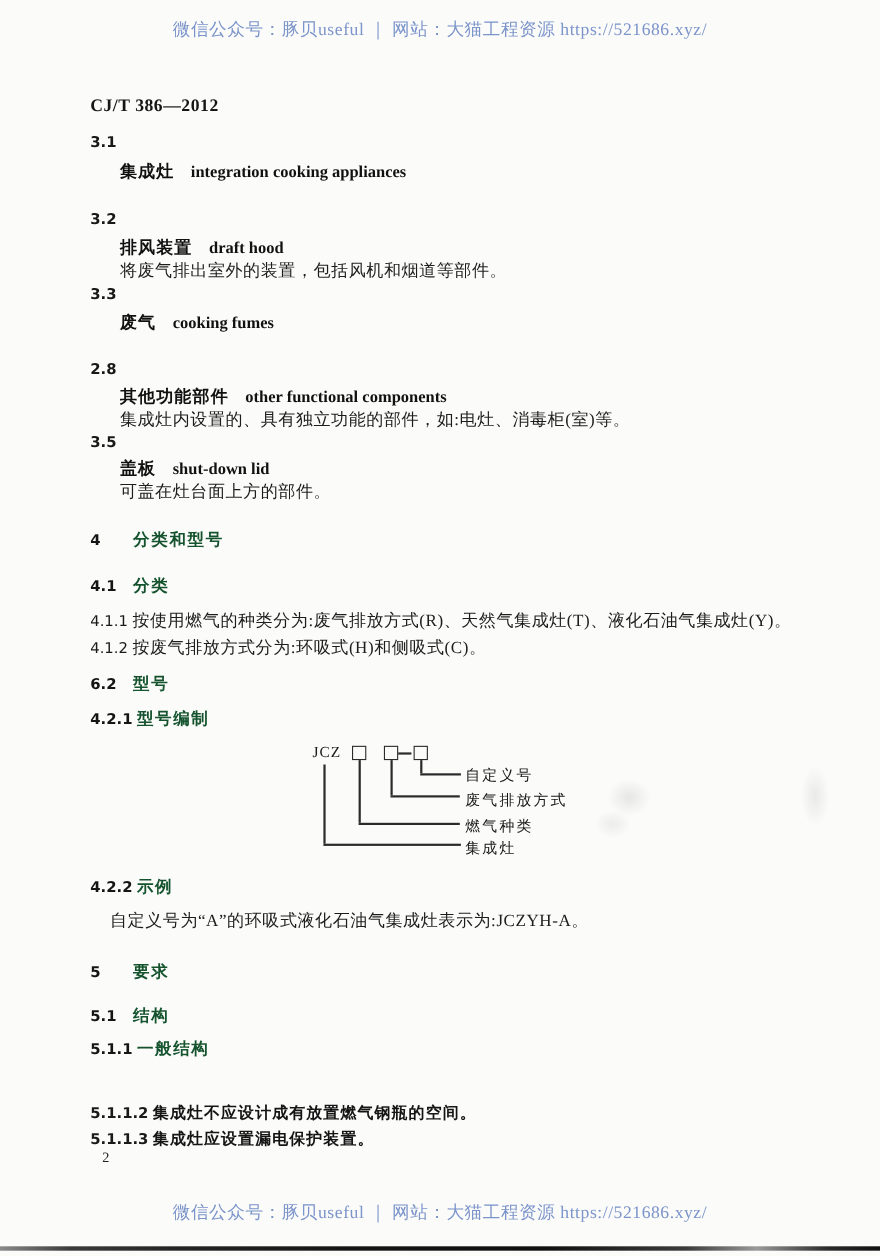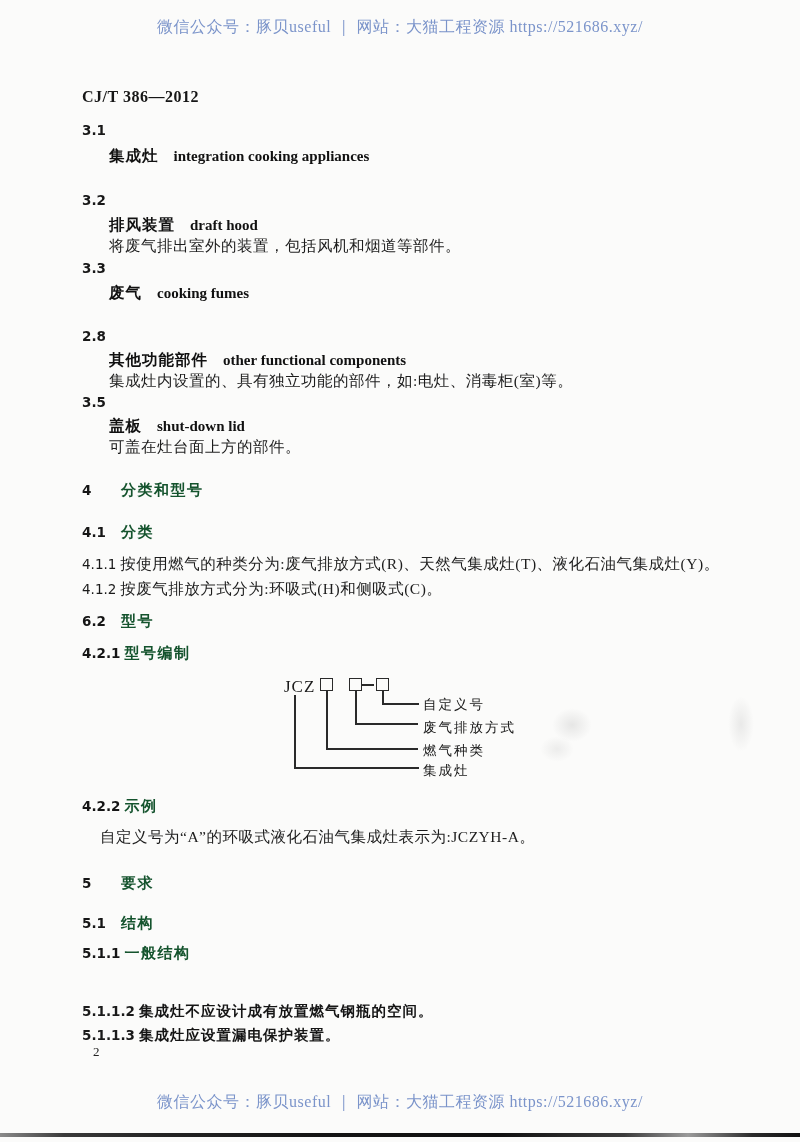--- a/index.html
+++ b/index.html
@@ -66,21 +66,21 @@
     font-family:"DejaVu Sans","Liberation Sans",sans-serif;
     font-weight:700;font-size:14.5px;letter-spacing:1px;color:#151515;
   }
   .example{
     font-size:15.5px;letter-spacing:0.5px;color:#1d1d1d;
     font-family:"Liberation Serif","DejaVu Serif",serif;
   }
   
   .dg-prefix{
     font-family:"Liberation Serif","DejaVu Serif",serif;
-    font-size:17px;letter-spacing:1px;color:#1a1a1a;
+    font-size:14px;letter-spacing:1px;color:#1a1a1a;
   }
   .dg-box{
     position:absolute;width:11px;height:11px;
     border:1.5px solid #2a2a2a;background:transparent;
   }
   .dg-vline{position:absolute;width:1.5px;background:#2a2a2a;}
   .dg-hline{position:absolute;height:1.5px;background:#2a2a2a;}
   .dg-label{
     position:absolute;left:423px;white-space:nowrap;
     font-family:"Liberation Serif","DejaVu Serif",serif;

